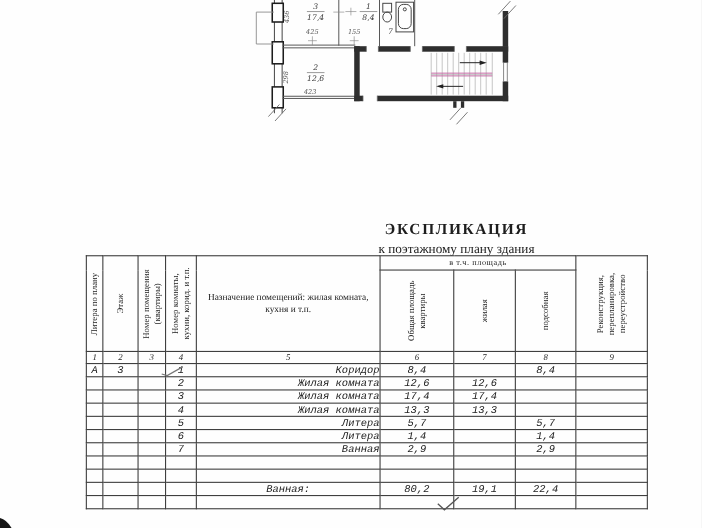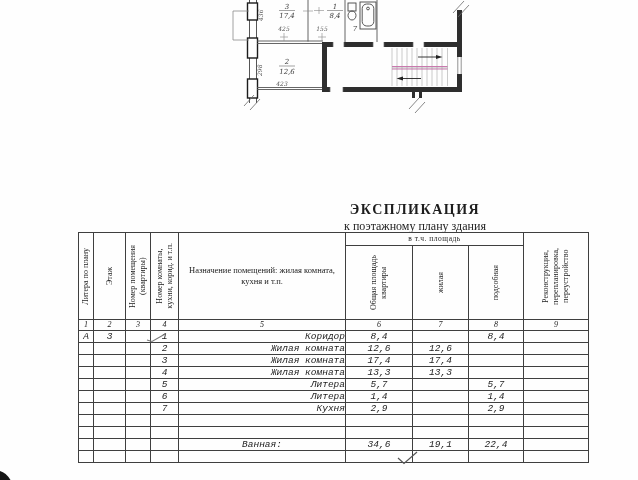--- a/index.html
+++ b/index.html
@@ -293,21 +293,21 @@
       <td class="dc">1,4</td>
       <td class="dc"></td>
       <td class="dc">1,4</td>
       <td class="dc"></td>
     </tr>
     <tr class="row-data">
       <td class="dc"></td>
           <td class="dc"></td>
           <td class="dc"></td>
       <td class="dc">7</td>
-      <td class="dl">Кухня</td>
+      <td class="dl">Ванная</td>
       <td class="dc">2,9</td>
       <td class="dc"></td>
       <td class="dc">2,9</td>
       <td class="dc"></td>
     </tr>
     <tr class="row-data">
       <td></td>
           <td></td>
           <td></td>
           <td></td>
@@ -327,21 +327,21 @@
           <td></td>
           <td></td>
           <td></td>
     </tr>
     <tr class="row-data">
       <td></td>
           <td></td>
           <td></td>
           <td></td>
       <td class="dc">Ванная:</td>
-      <td class="dc">34,6</td>
+      <td class="dc">80,2</td>
       <td class="dc">19,1</td>
       <td class="dc">22,4</td>
       <td></td>
     </tr>
     <tr class="row-data">
       <td></td>
           <td></td>
           <td></td>
           <td></td>
           <td></td>

